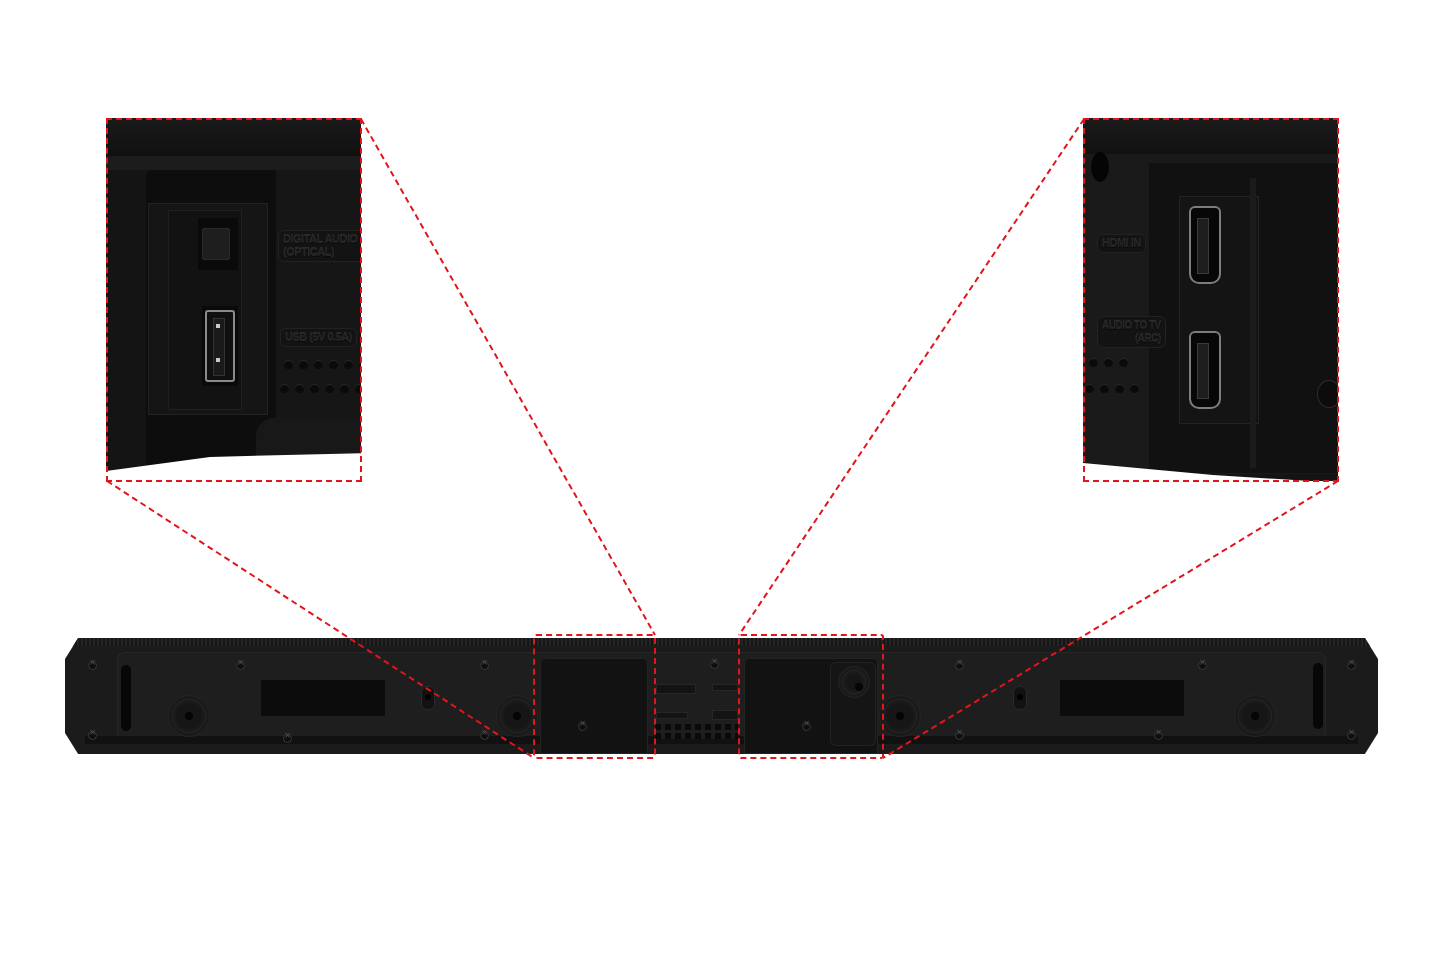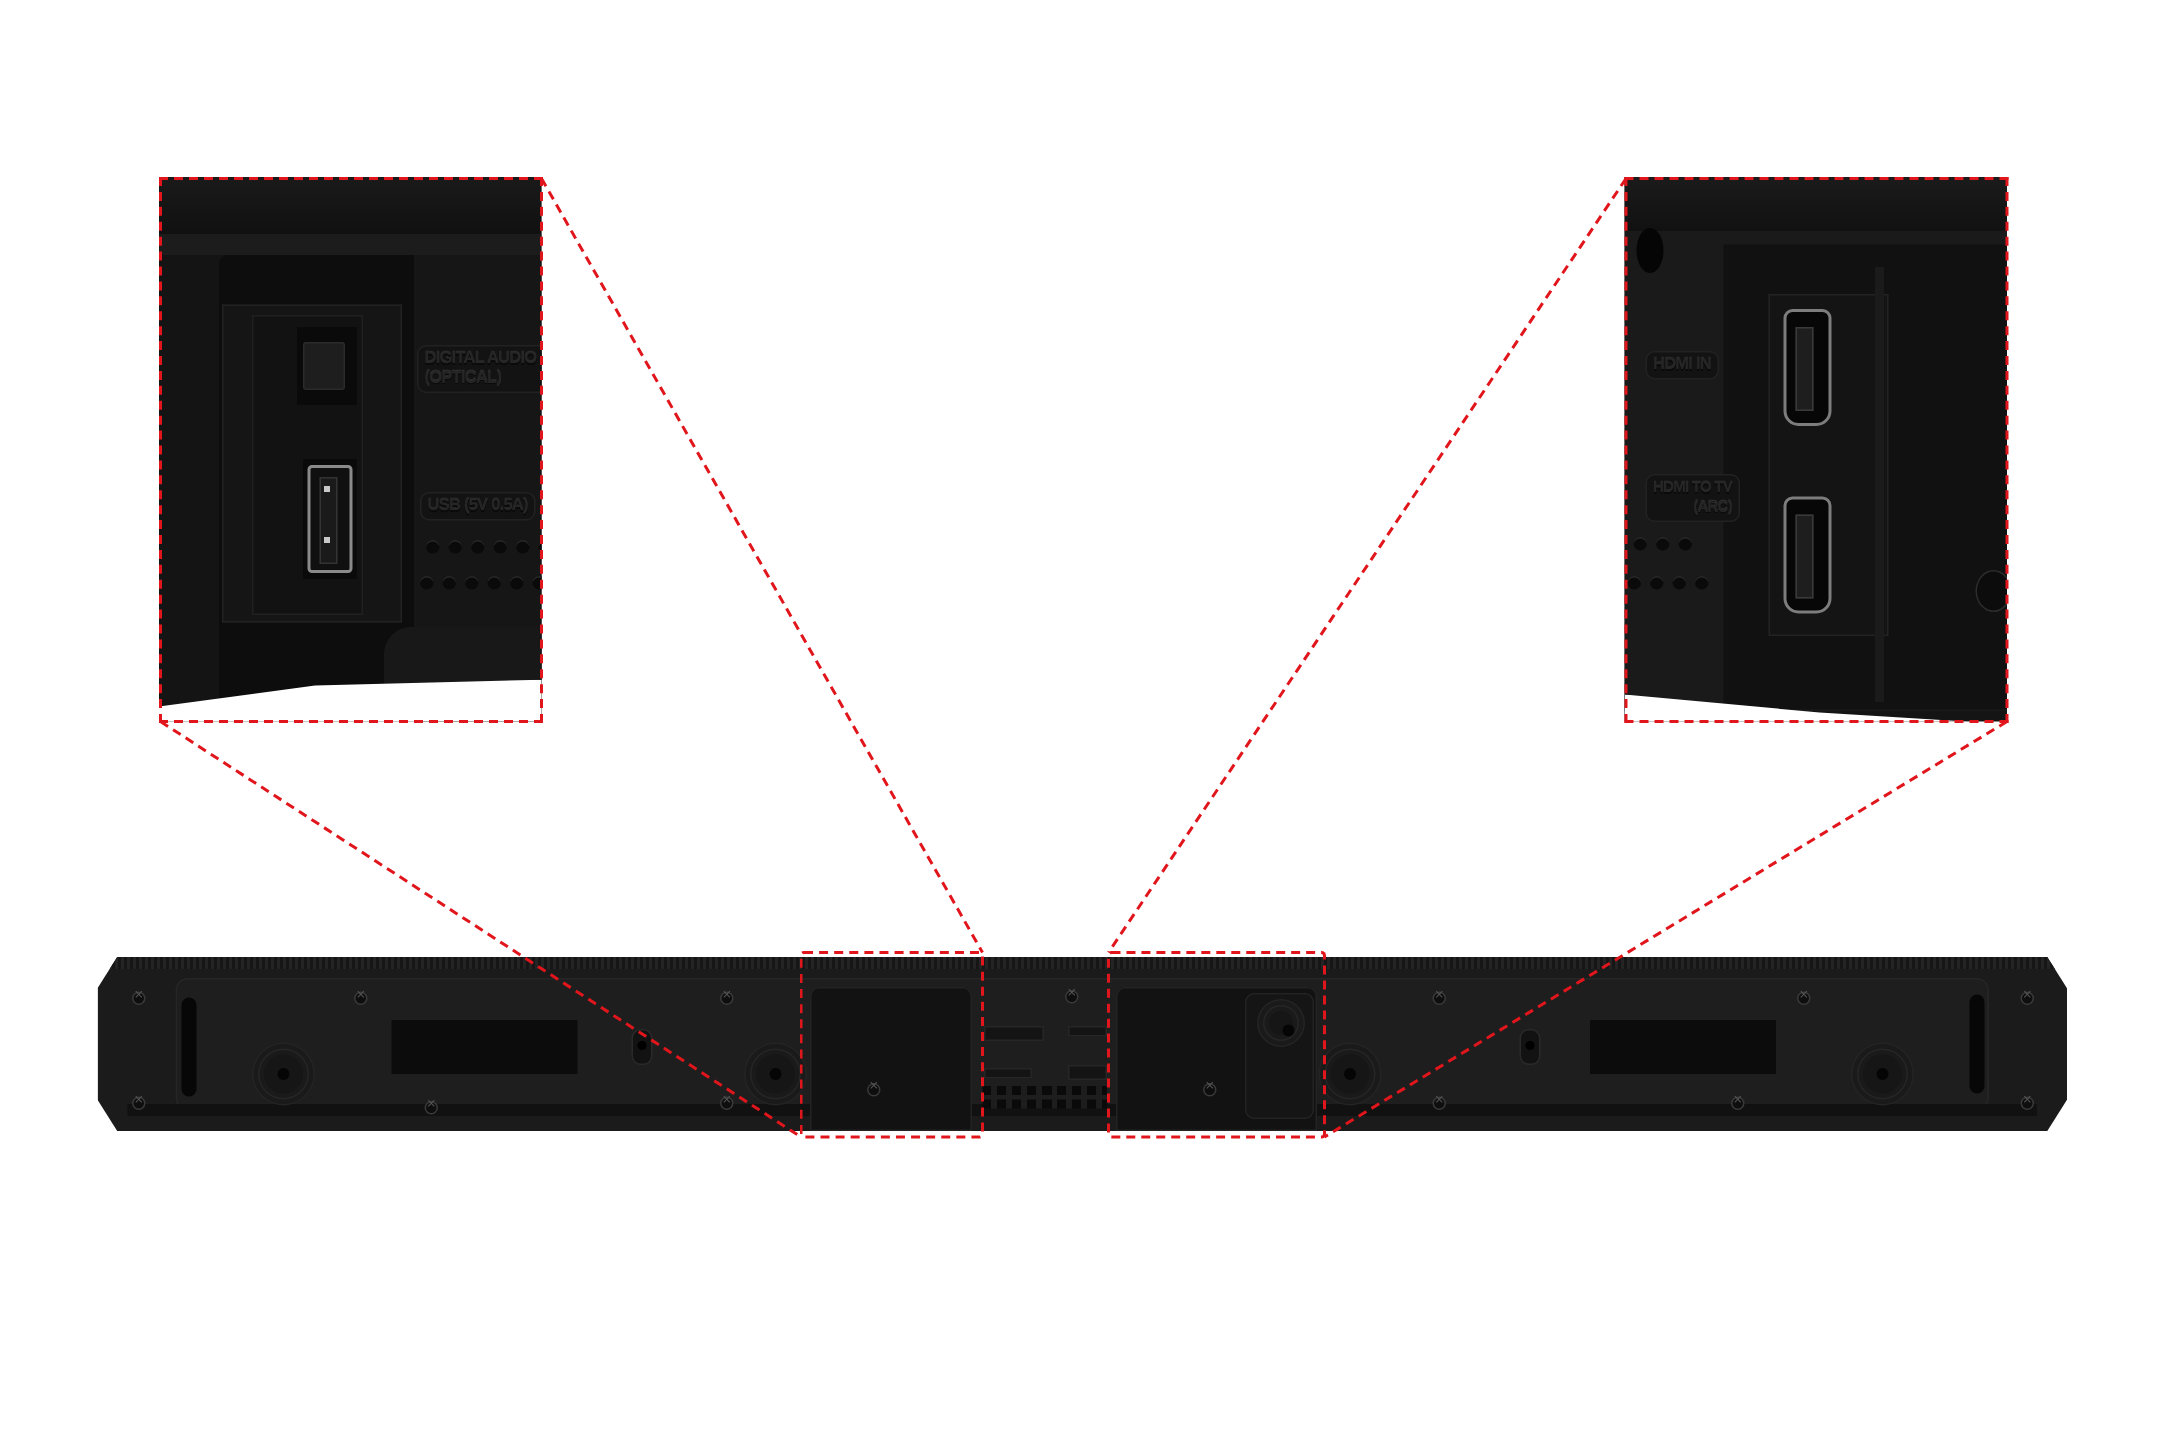--- a/index.html
+++ b/index.html
@@ -121,21 +121,21 @@
     <div class="ri-rib"></div>
 
     <div class="hdmi" style="left:106px;top:88px;">
       <div class="hdmi-inner"></div>
     </div>
     <div class="hdmi" style="left:106px;top:213px;">
       <div class="hdmi-inner"></div>
     </div>
 
     <div class="emboss-label" style="left:14px;top:116px;font-size:11px;">HDMI IN</div>
-    <div class="emboss-label" style="left:14px;top:198px;font-size:10px;text-align:right;">HDMI TO TV
+    <div class="emboss-label" style="left:14px;top:198px;font-size:10px;text-align:right;">AUDIO TO TV
 (ARC)</div>
 
     <div class="vent-row" style="left:6px;top:240px;">
       <span></span>
         <span></span>
         <span></span>
     </div>
     <div class="vent-row" style="left:2px;top:266px;">
       <span></span>
         <span></span>

